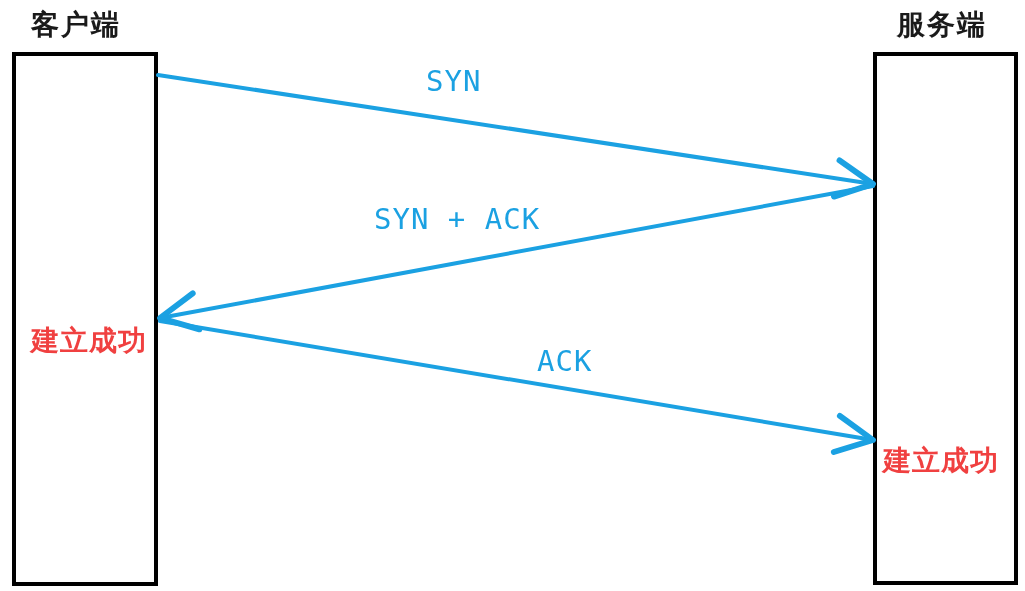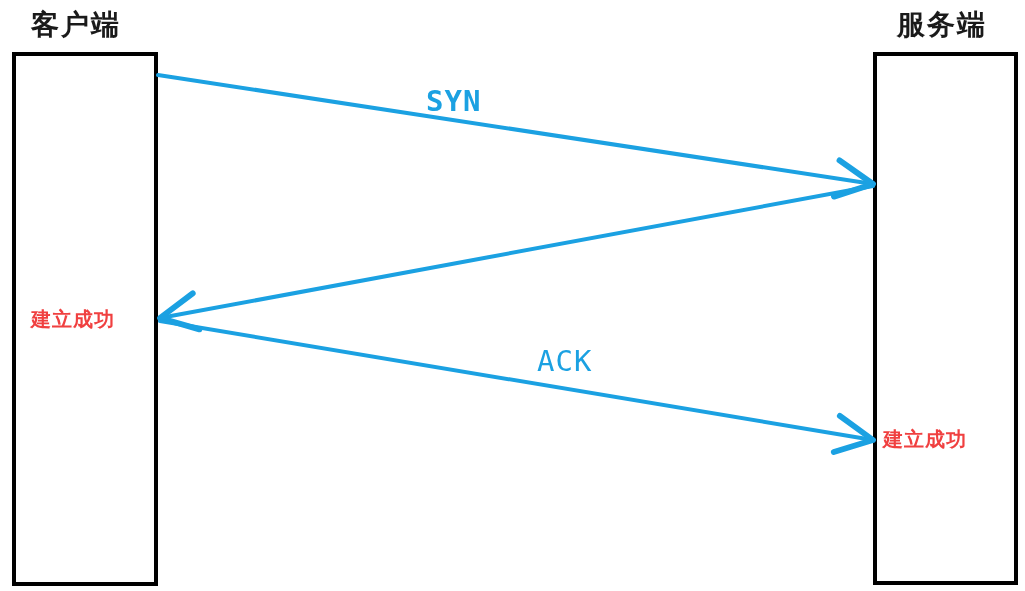--- a/index.html
+++ b/index.html
@@ -50,31 +50,32 @@
 
   .msg-label {
     position: absolute;
     color: var(--arrow-color);
     font-family: "DejaVu Sans Mono", monospace;
     font-size: 29px;
     font-weight: 500;
     letter-spacing: 1px;
     white-space: nowrap;
   }
-  .msg-label.syn     { left: 426px; top: 84px; font-weight: bold; }
+  .msg-label.syn     { left: 426px; top: 64px; }
   .msg-label.syn-ack { left: 374px; top: 202px; }
   .msg-label.ack     { left: 520px; top: 344px; margin-left: 17px; }
 
   .status-label {
     position: absolute;
     color: var(--status-color);
-    font-size: 20px;
+    font-size: 28px;
     font-weight: 600;
     letter-spacing: 1px;
     white-space: nowrap;
+    margin-top: 16px;
   }
   .status-label.client { left: 31px;  top: 306px; }
   .status-label.server { left: 883px; top: 426px; }
 </style>
 </head>
 <body>
 
 <div class="stage">
 
   <div class="entity-title server">服务端</div>
@@ -88,18 +89,19 @@
       <marker id="arrowhead" viewBox="0 0 12 12" refX="11" refY="6" markerWidth="11" markerHeight="11" orient="auto">
         <path d="M1,1 L11,6 L1,11" fill="none" stroke="var(--arrow-color)" stroke-width="1.6" stroke-linecap="round" stroke-linejoin="round"></path>
       </marker>
     </defs>
     <path class="msg" d="M158,75 L873,184" marker-end="url(#arrowhead)"></path>
     <path class="msg" d="M873,186 L160,318" marker-end="url(#arrowhead)"></path>
     <path class="msg" d="M160,321 L873,440" marker-end="url(#arrowhead)"></path>
   </svg>
 
   <div class="msg-label syn">SYN</div>
+  <div class="msg-label syn-ack">SYN + ACK</div>
   <div class="msg-label ack">ACK</div>
 
   <div class="status-label client">建立成功</div>
   <div class="status-label server">建立成功</div>
 
 </div>
 
 </body></html>

